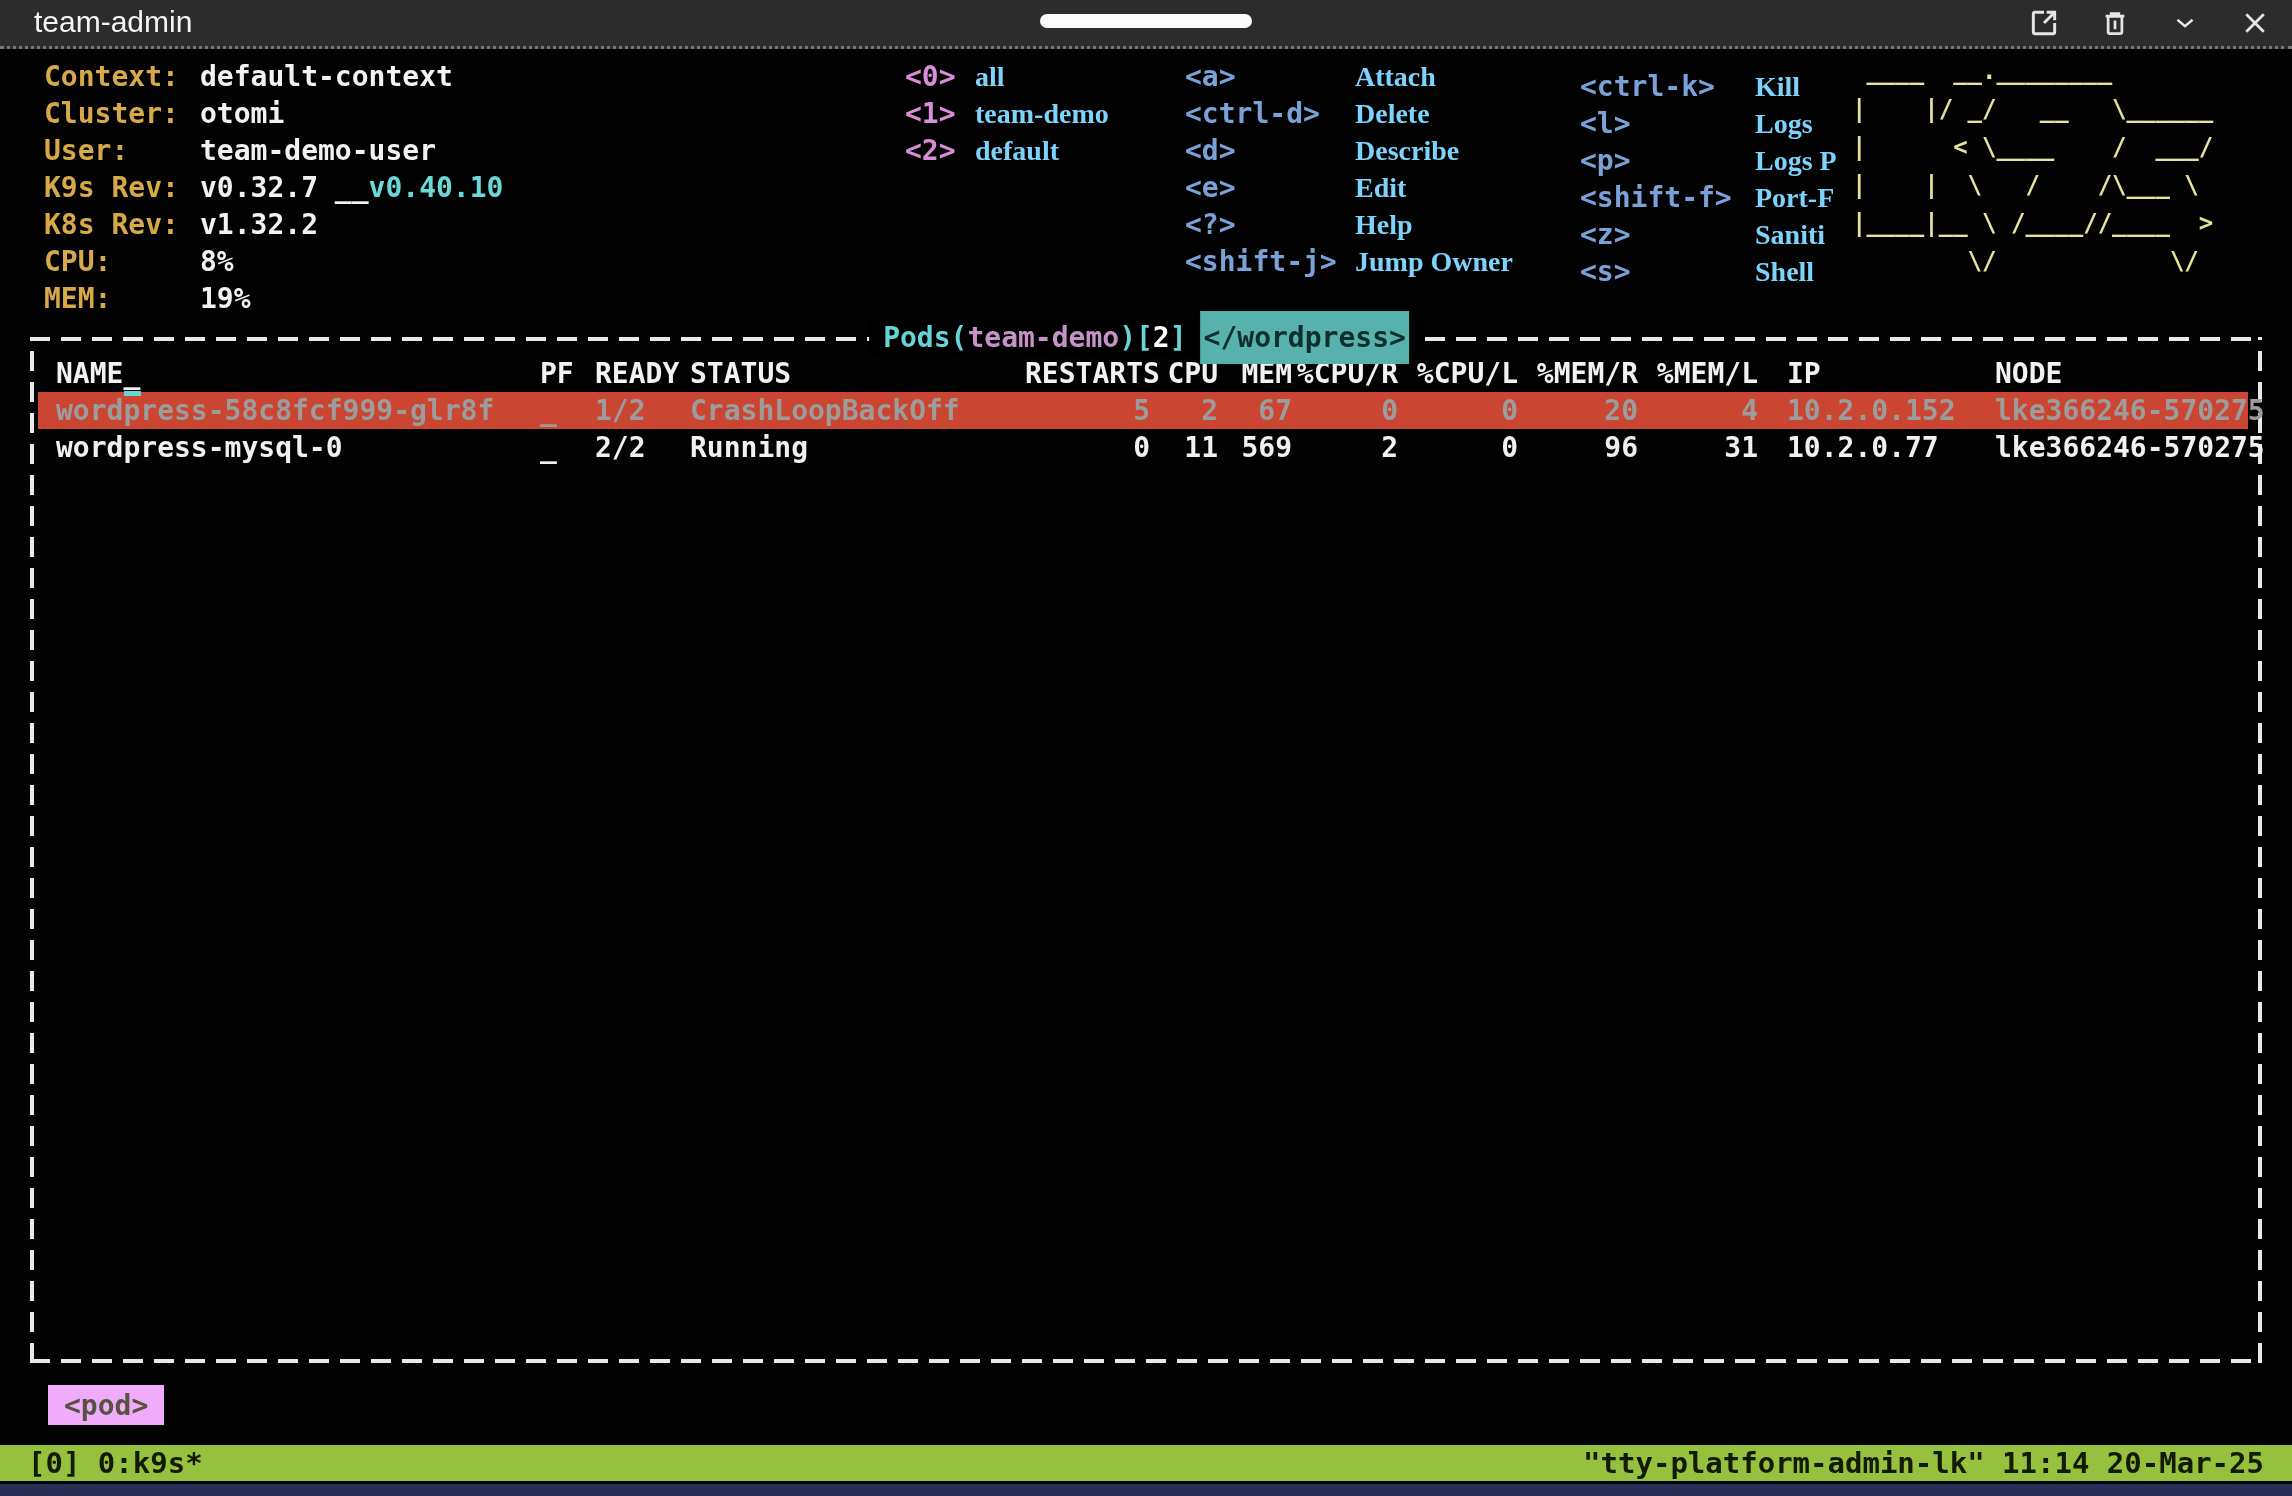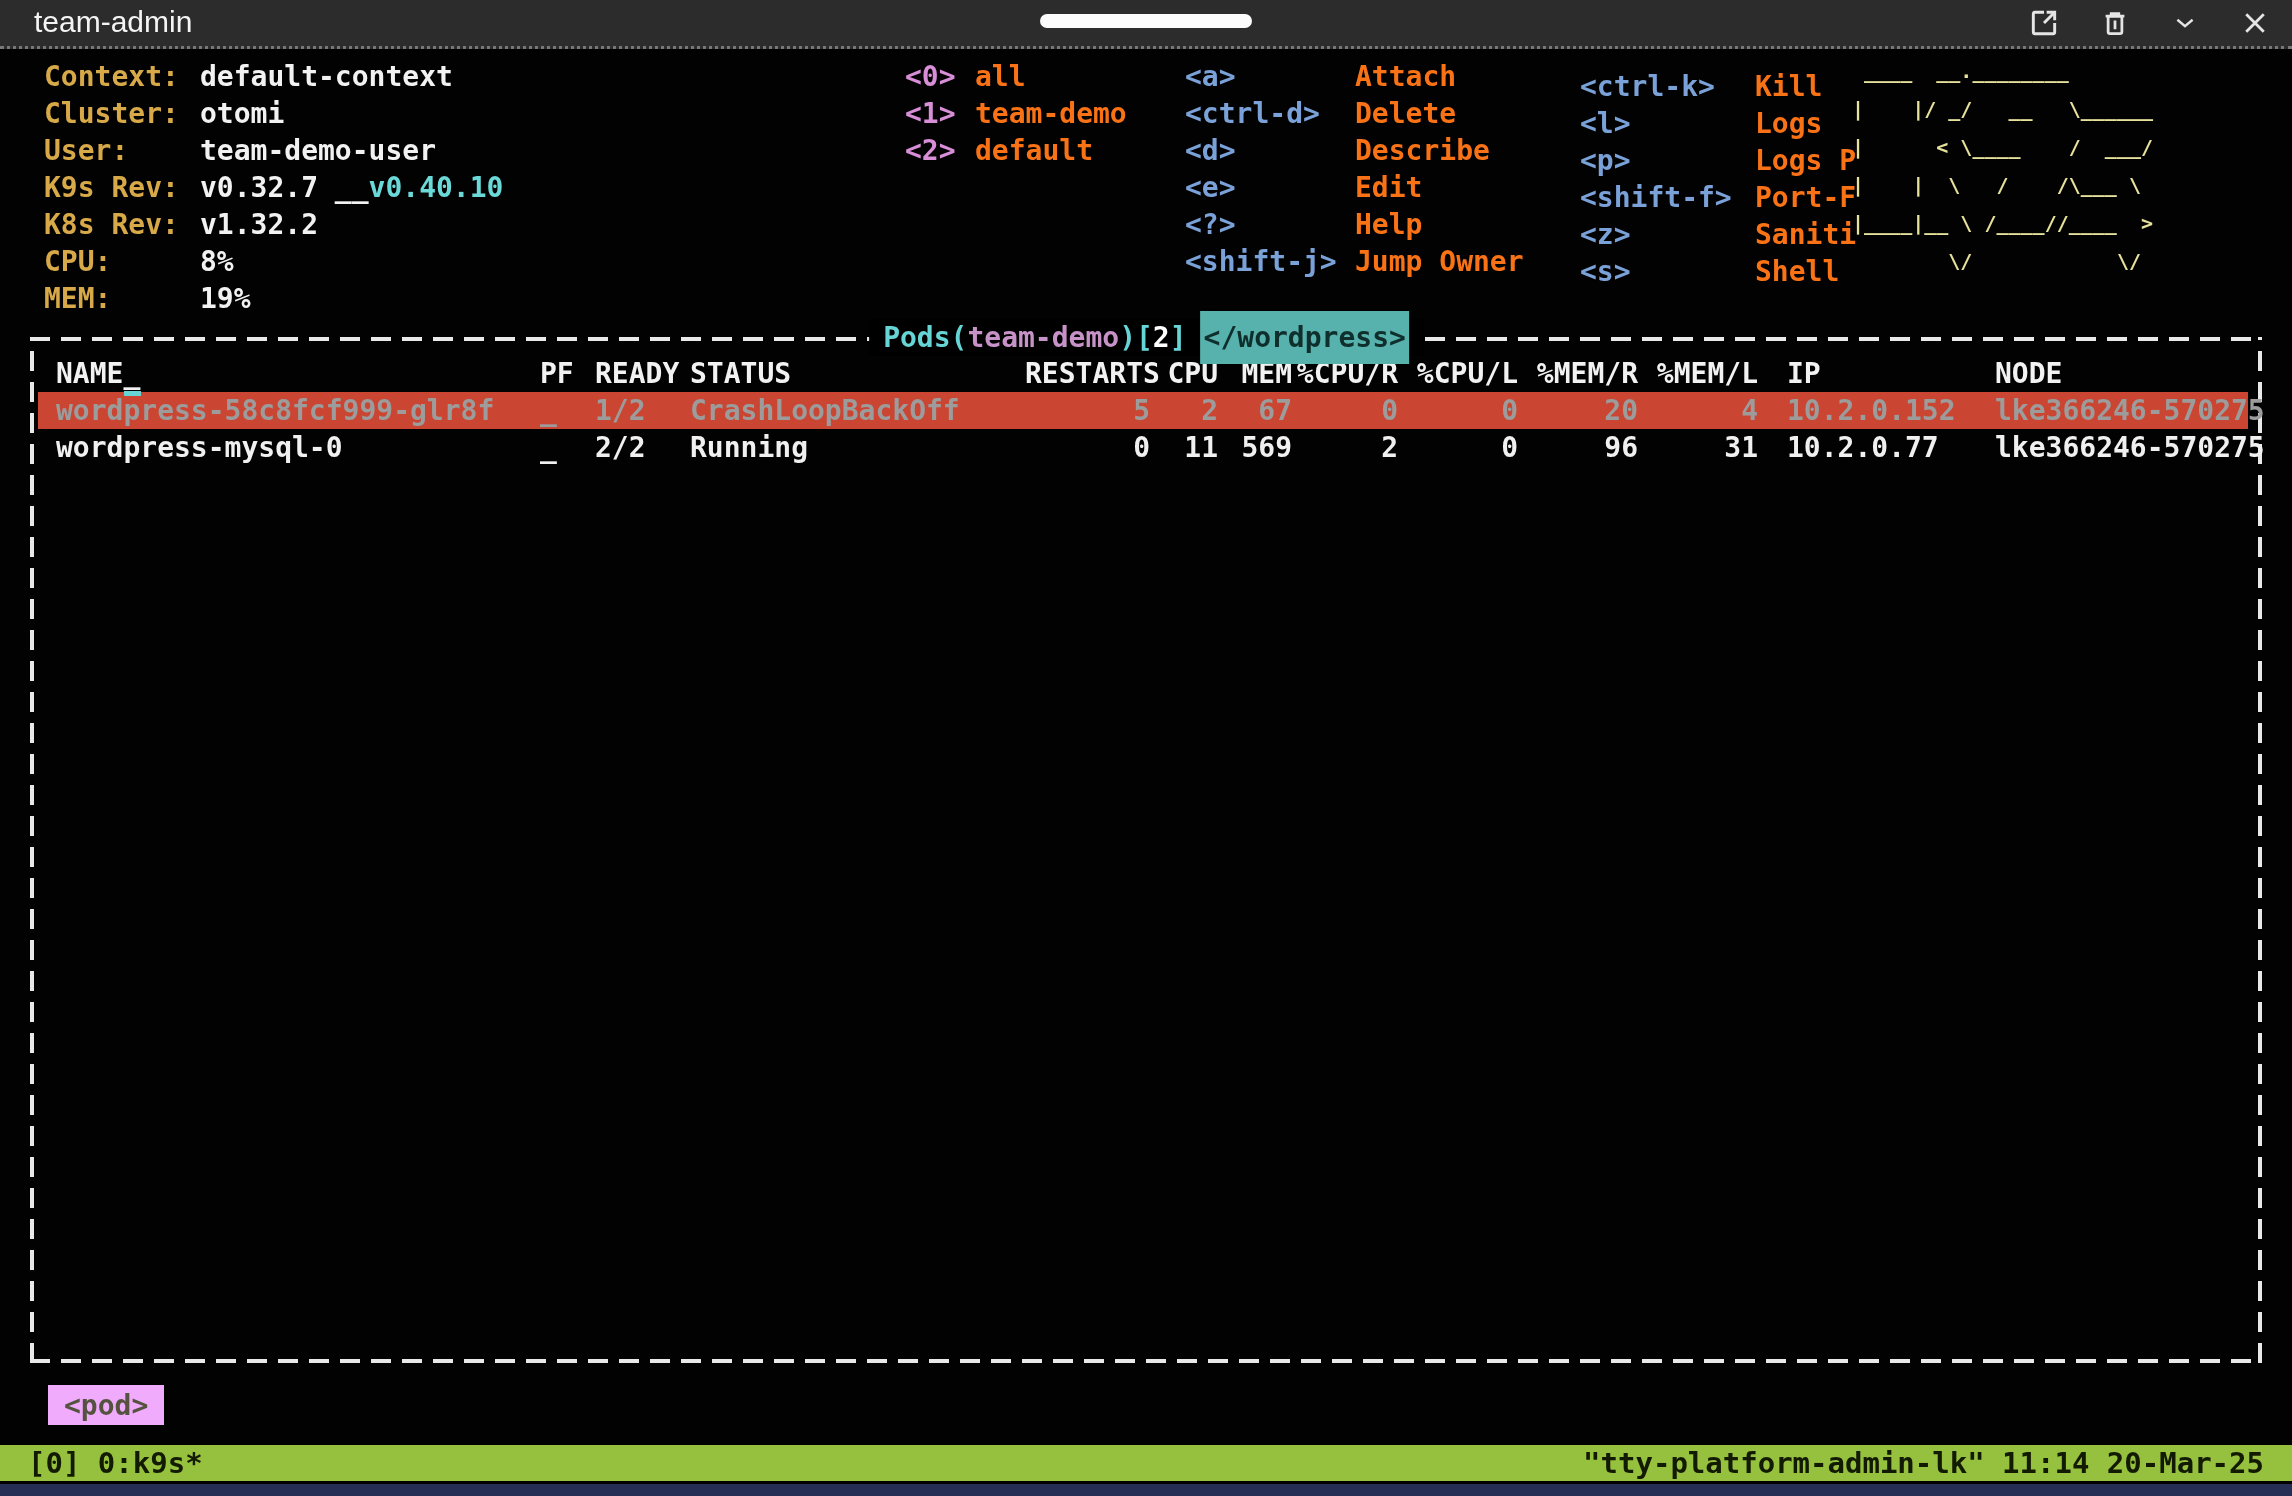--- a/index.html
+++ b/index.html
@@ -25,24 +25,24 @@
   .v2{color:#6cd9d9;}
 
   .hotkeys{position:absolute;top:9px;}
   .ns{left:905px;}
   .cmds1{left:1185px;}
   .cmds2{left:1580px;margin-top:10px;}
   .hotkey-row{display:flex;height:37px;white-space:nowrap;}
   .ns .hk{width:70px;color:#d88fd8;}
   .cmds1 .hk{width:170px;color:#7aa2d8;}
   .cmds2 .hk{width:175px;color:#7aa2d8;}
-  .hk-label{color:#f97316;}
+  .hk-label{color:#7dd3fc;font-family:Liberation Serif, serif;}
 
   .logo{position:absolute;left:1852px;top:3px;margin:0;color:#e7e29c;
-        font-size:20px;line-height:38px;font-weight:700;white-space:pre;}
+        font-size:24px;line-height:38px;font-weight:700;white-space:pre;}
 
   
   .pods-box{position:absolute;left:30px;top:288px;width:2232px;height:1026px;box-sizing:border-box;
     background-image:
       repeating-linear-gradient(90deg,#e9e9e9 0 20px,transparent 20px 31px),
       repeating-linear-gradient(90deg,#e9e9e9 0 20px,transparent 20px 31px),
       repeating-linear-gradient(0deg,#e9e9e9 0 20px,transparent 20px 31px),
       repeating-linear-gradient(0deg,#e9e9e9 0 20px,transparent 20px 31px);
     background-size:100% 4px,100% 4px,4px 100%,4px 100%;
     background-position:top left,bottom left,top left,top right;

